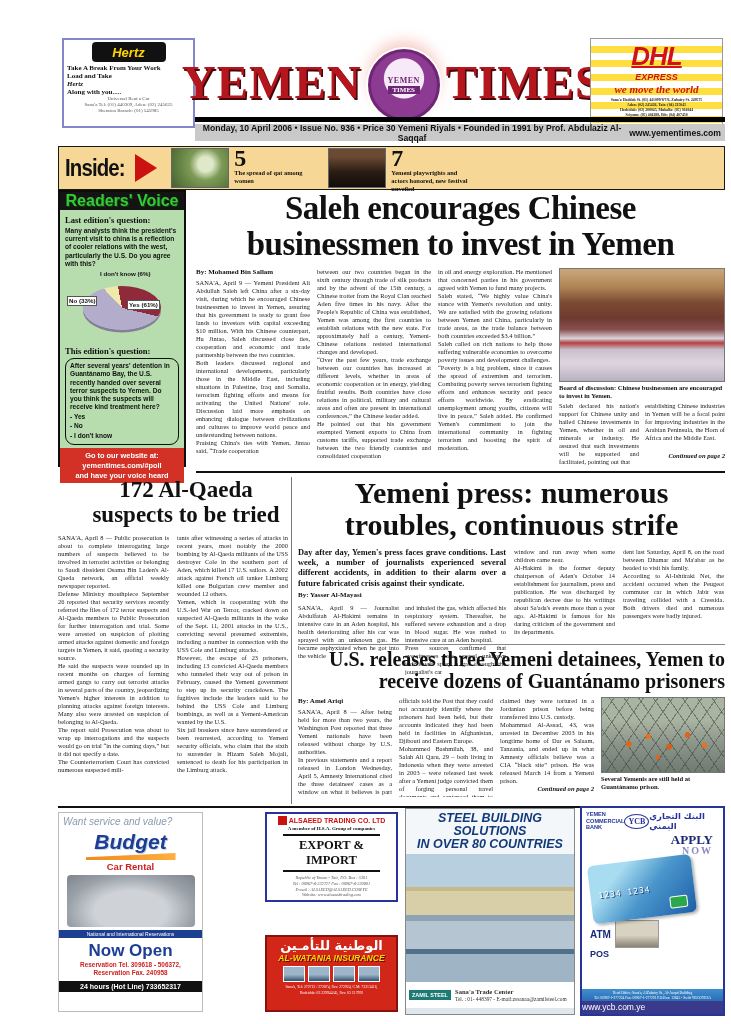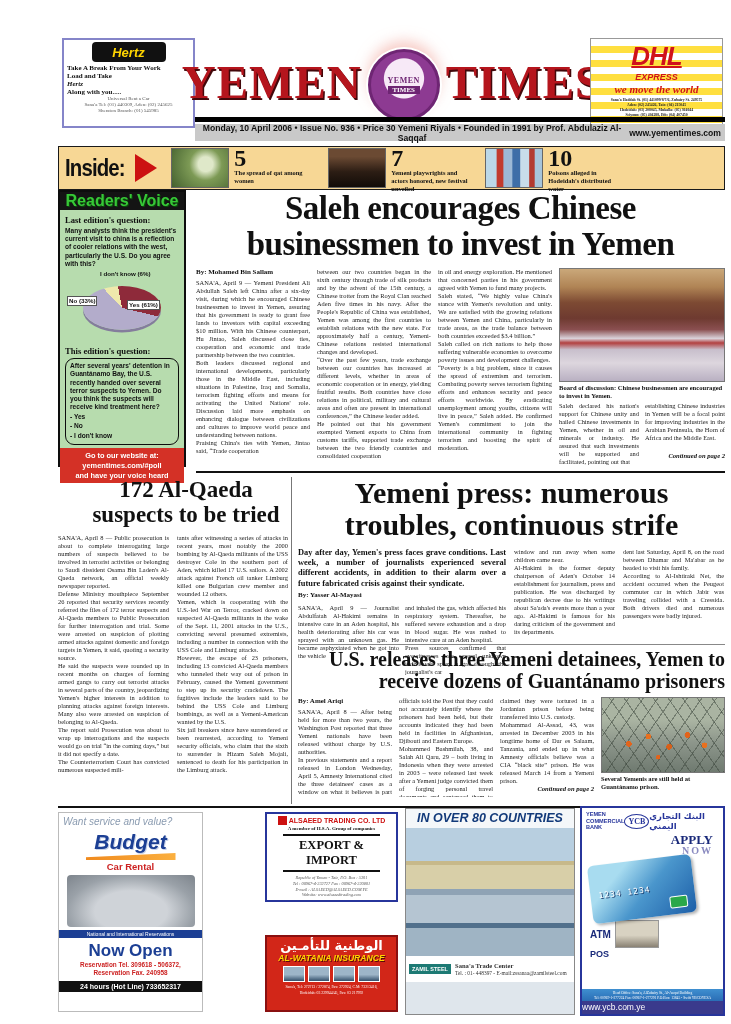--- a/index.html
+++ b/index.html
@@ -280,27 +280,20 @@
         <div class="inside-cap">The spread of qat among women</div>
       </div>
     </div>
     <div class="inside-item">
       <div class="thumb thumb2"></div>
       <div class="inside-txt">
         <div class="inside-num">7</div>
         <div class="inside-cap">Yemeni playwrights and actors honored, new festival unveiled</div>
       </div>
     </div>
-    <div class="inside-item">
-      <div class="thumb thumb3"></div>
-      <div class="inside-txt">
-        <div class="inside-num">10</div>
-        <div class="inside-cap">Poisons alleged in Hodeidah's distributed water</div>
-      </div>
-    </div>
   </div>
 
   <div class="abs rv">
     <div class="rv-head">
       <span class="rv-title">Readers' Voice</span>
     </div>
     <div class="rv-body">
       <div class="rv-qlabel">Last edition's question:</div>
       <div class="rv-q">Many analysts think the president's current visit to china is a reflection of cooler relations with the west, particularly the U.S. Do you agree with this?</div>
       <div class="pie-wrap">
@@ -450,20 +443,21 @@
       <div class="wat-thumb"></div>
       <div class="wat-thumb"></div>
       <div class="wat-thumb"></div>
     </div>
     <div class="wat-c">Sana'a, Tel: 272713 / 272874, Fax: 272924, C.M: 73213416,</div>
     <div class="wat-c">Hodeidah: 03 229944/45, Fax: 03 217992</div>
   </div>
 
   <div class="abs steel">
     <div class="steel-band">
+      <div class="steel-t1">STEEL BUILDING SOLUTIONS</div>
       <div class="steel-t2">IN OVER 80 COUNTRIES</div>
     </div>
     <div class="steel-collage"></div>
     <div class="steel-foot">
       <div class="steel-logo">ZAMIL STEEL</div>
       <div>
         <div class="steel-c1">Sana'a Trade Center</div>
         <div class="steel-c2">Tel. : 01- 448397   -   E-mail:zssanaa@zamilsteel.com</div>
       </div>
     </div>

